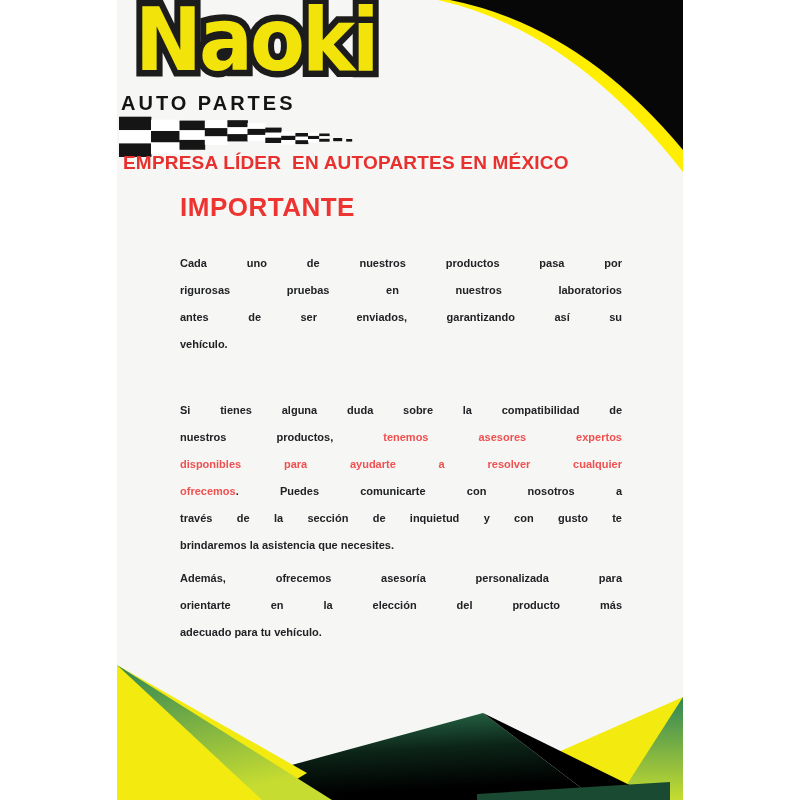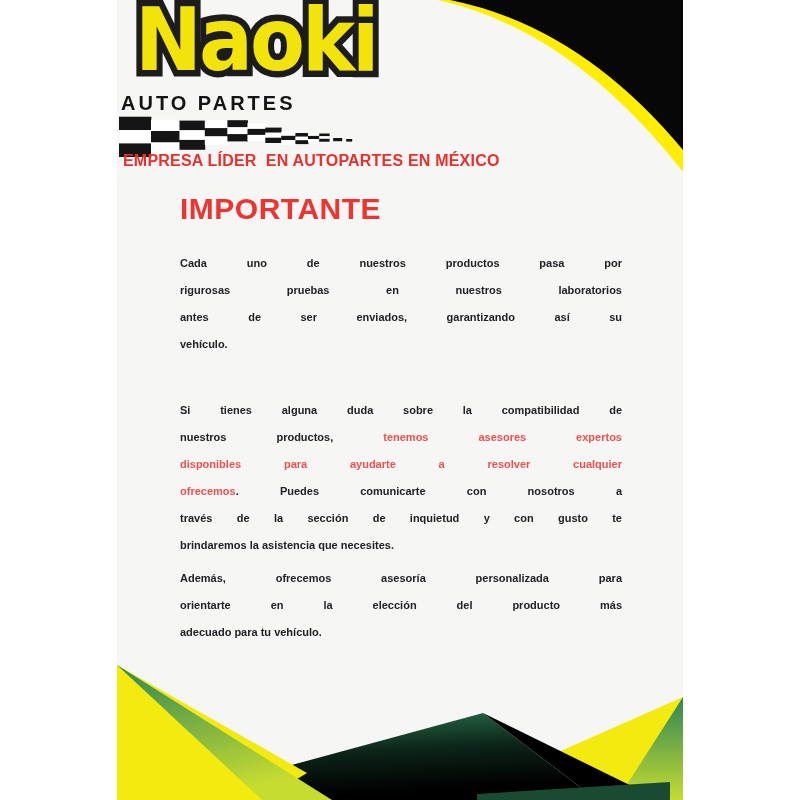--- a/index.html
+++ b/index.html
@@ -27,27 +27,27 @@
   .logo-front { color:#f2e40a; }
   .brand-sub {
     position:absolute; left:4px; top:91px;
     font-size:20px; font-weight:700; letter-spacing:3px;
     color:#141414; white-space:nowrap;
     transform:scaleY(1.05); transform-origin:top left;
   }
   .flag { position:absolute; left:0px; top:112px; width:250px; height:48px; }
   .tagline {
     position:absolute; left:6px; top:152px;
-    font-size:16px; font-weight:700; color:#e8312f;
+    font-size:19px; font-weight:700; color:#e8312f;
     letter-spacing:0.2px; white-space:pre-wrap;
   }
   
   .heading {
     position:absolute; left:63px; top:192px;
-    font-size:30px; font-weight:bold; letter-spacing:0.5px;
+    font-size:26px; font-weight:bold; letter-spacing:0.5px;
     color:#ee3431;
   }
   .para {
     position:absolute; left:63px; width:442px;
     font-size:11px; font-weight:700; line-height:27px;
     color:#212225; text-align:justify;
   }
   .p1 { top:250px; } .p2 { top:397px; } .p3 { top:565px; }
   .jline { text-align:justify; text-align-last:justify; }
   .lline { text-align:center; text-align-last:left; }

